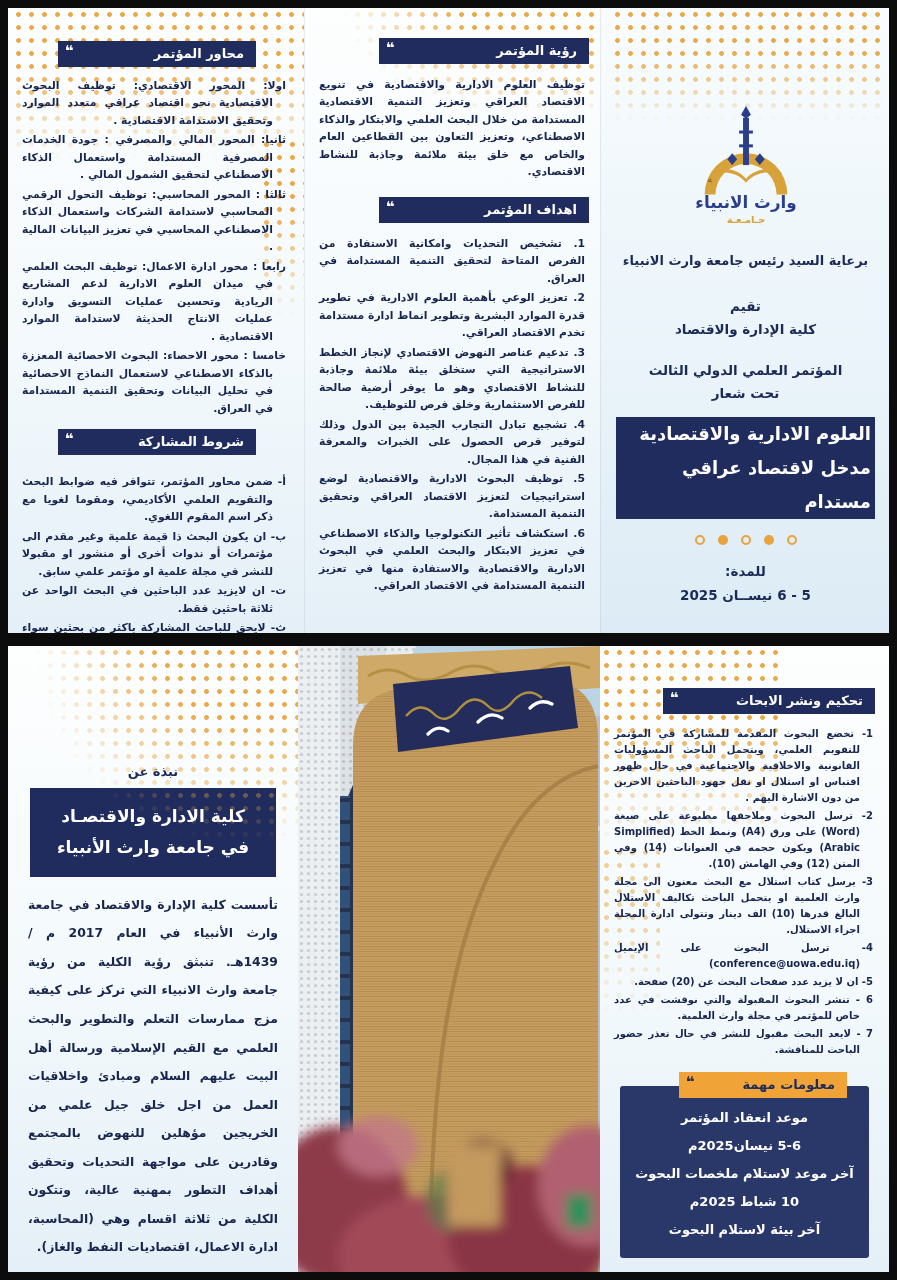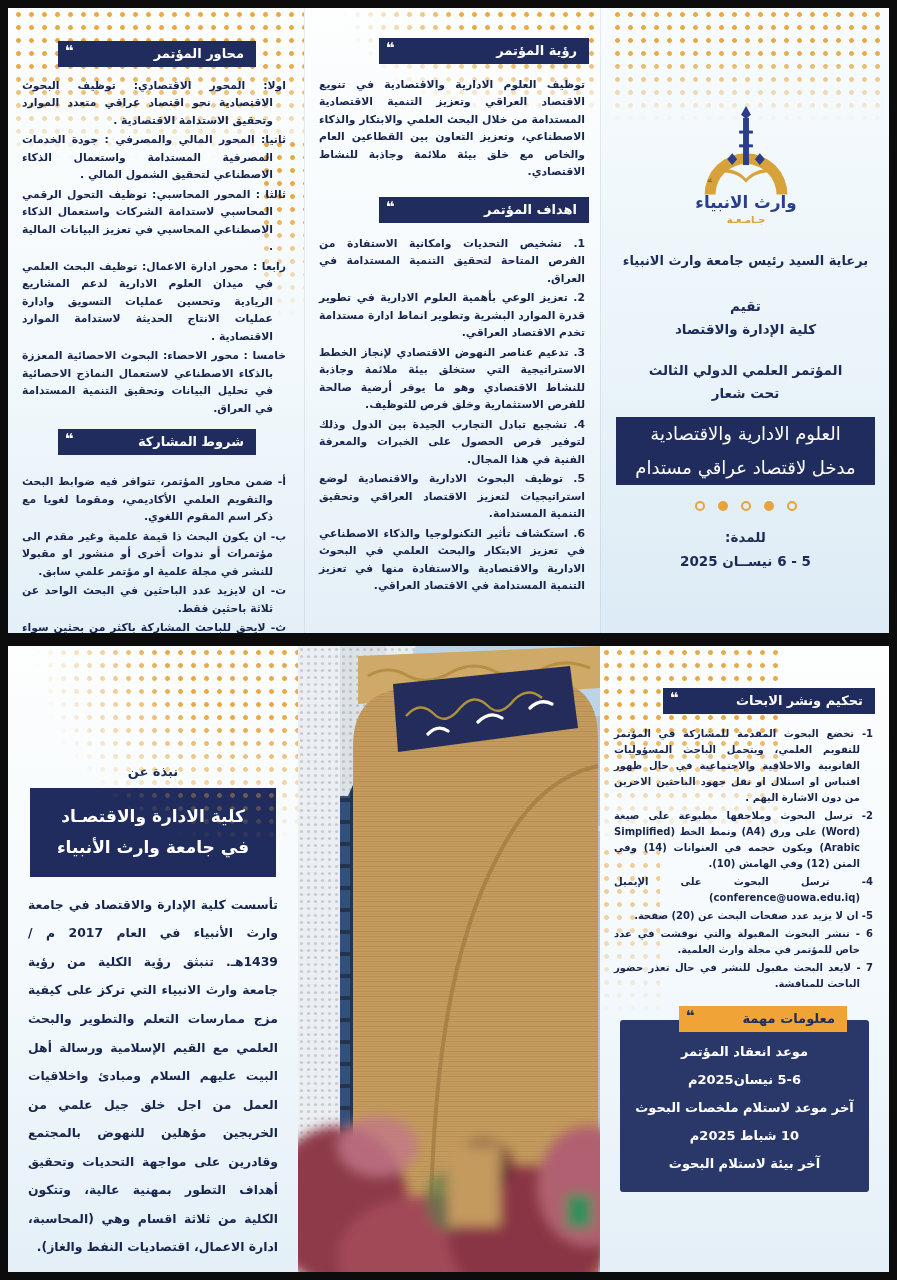--- a/index.html
+++ b/index.html
@@ -30,22 +30,22 @@
   .hdr .q{position:absolute;left:7px;top:0px;font-size:15px;line-height:1.4;color:#fff;}
   .hdr.orange{background:#f0a437;color:#202c5e;}
   .hdr.orange .q{color:#202c5e;}
   
   .txt{position:relative;z-index:1;font-size:10.8px;line-height:1.62;font-weight:700;
        color:#17254e;text-align:justify;}
   .li{margin-bottom:2px;text-indent:-13px;padding-right:13px;}
   .li.flat{text-indent:0;padding-right:0;}
   
   .cover-center{position:relative;z-index:1;text-align:center;color:#1b2a56;font-weight:bold;}
-  .slogan{background:#202c5e;color:#fff;font-weight:normal;font-size:18px;line-height:1.9;
-          text-align:center;padding:0 4px;margin:12px 15px;}
+  .slogan{background:#202c5e;color:#fff;font-weight:bold;font-size:18px;line-height:1.9;
+          padding:0 4px;margin:12px 15px;}
   .dotrow{display:flex;justify-content:center;gap:13px;margin:16px 0 14px;}
   .dotrow i{width:10px;height:10px;border-radius:50%;box-sizing:border-box;display:block;}
   .dotrow i.h{border:2.6px solid #e8a33d;background:transparent;}
   .dotrow i.f{background:#e8a33d;}
   
   .about-label{text-align:center;font-weight:bold;font-size:13px;color:#1b2a56;}
   .about-box{background:#202c5e;color:#fff;font-weight:bold;font-size:17px;line-height:1.85;
              text-align:center;padding:13px 6px;margin:9px 22px;}
   .about-text{margin:14px 20px 0;font-size:12.4px;line-height:2.3;font-weight:700;
               color:#17254e;text-align:justify;}
@@ -234,20 +234,21 @@
     <div class="col col-right" dir="rtl">
       <div class="dots fade-b" style="left:0;top:0;width:180px;height:210px;"></div>
       <div class="dots fade-b" style="left:0;top:200px;width:60px;height:180px;opacity:.55;"></div>
       <div class="hdr" style="width:212px;margin:42px 14px 12px auto;">
         <span class="q">❝</span>
         <span>تحكيم ونشر الابحاث</span>
       </div>
       <div class="txt" style="margin:0 16px 0 14px;font-size:10px;line-height:1.6;">
         <div class="li">1- تخضع البحوث المقدمة للمشاركة في المؤتمر للتقويم العلمي، ويتحمل الباحث المسؤوليات القانونية والاخلاقية والاجتماعية في حال ظهور اقتباس او استلال او نقل جهود الباحثين الاخرين من دون الاشارة اليهم .</div>
         <div class="li">2- ترسل البحوث وملاحقها مطبوعة على صيغة (Word) على ورق (A4) ونمط الخط (Simplified Arabic) ويكون حجمه في العنوانات (14) وفي المتن (12) وفي الهامش (10).</div>
+        <div class="li">3- يرسل كتاب استلال مع البحث معنون الى مجلة وارث العلمية او يتحمل الباحث تكاليف الاستلال البالغ قدرها (10) الف دينار وتتولى ادارة المجلة اجراء الاستلال.</div>
         <div class="li">4- ترسل البحوث على الإيميل (conference@uowa.edu.iq)</div>
         <div class="li">5- ان لا يزيد عدد صفحات البحث عن (20) صفحة.</div>
         <div class="li">6 - تنشر البحوث المقبولة والتي نوقشت في عدد خاص للمؤتمر في مجلة وارث العلمية.</div>
         <div class="li">7 - لايعد البحث مقبول للنشر في حال تعذر حضور الباحث للمناقشة.</div>
       </div>
       <div class="hdr orange" style="width:168px;margin:14px 42px -12px auto;">
         <span class="q">❝</span>
         <span>معلومات مهمة</span>
       </div>
       <div class="imp-box">

